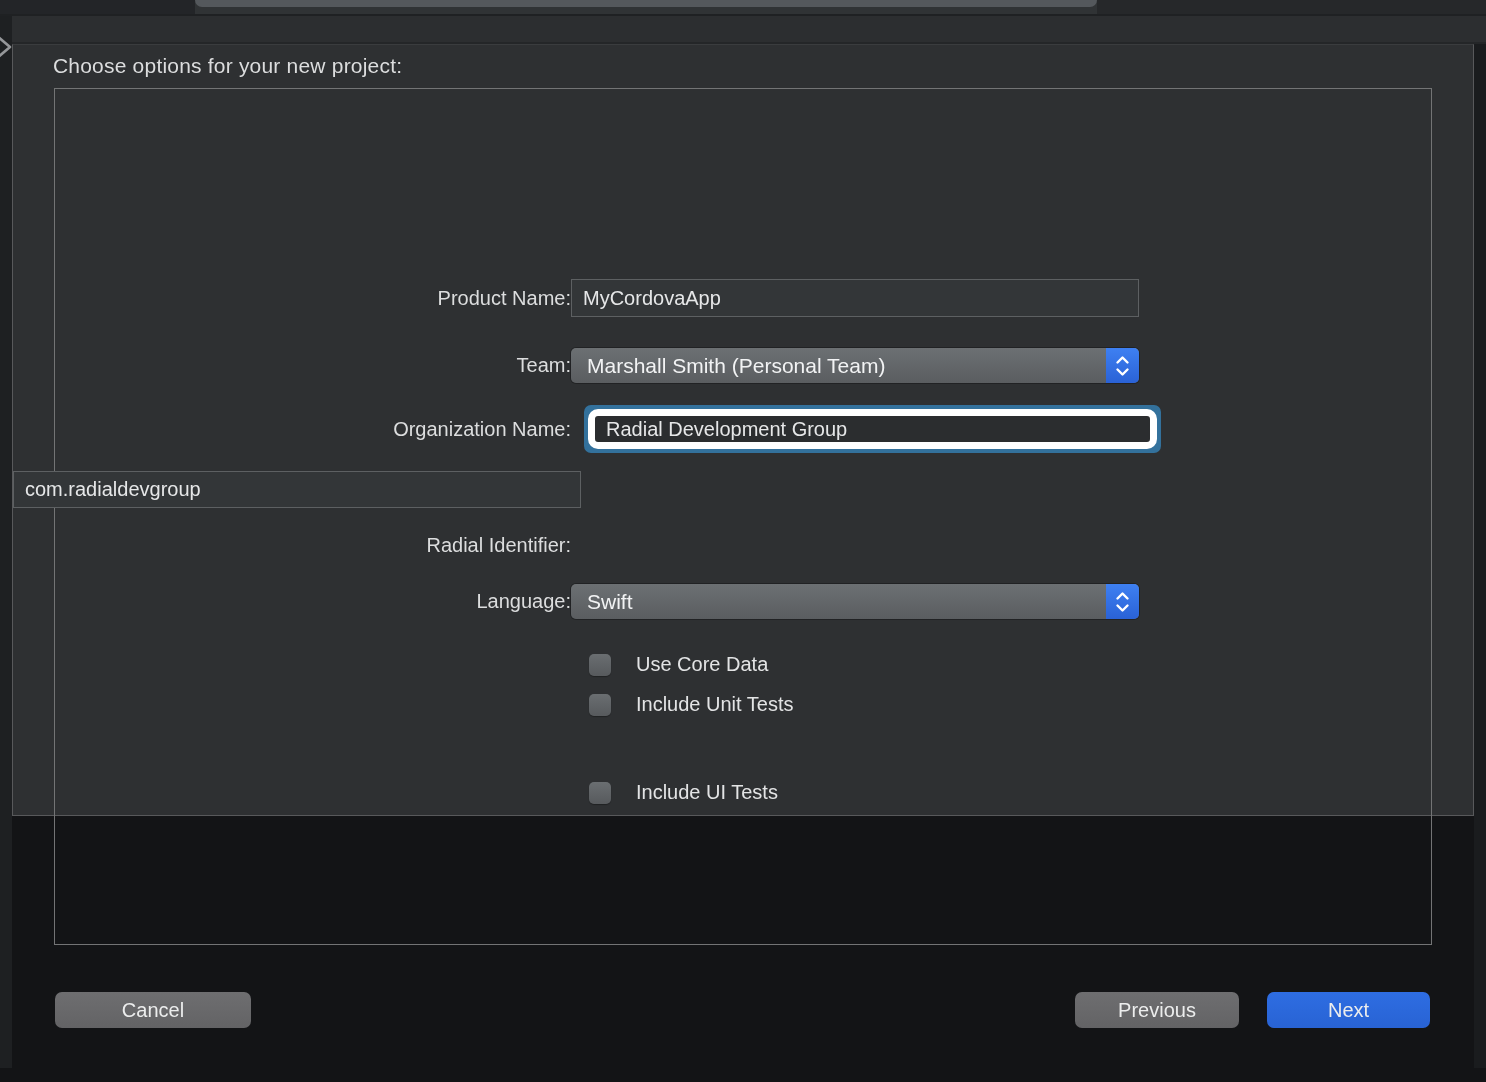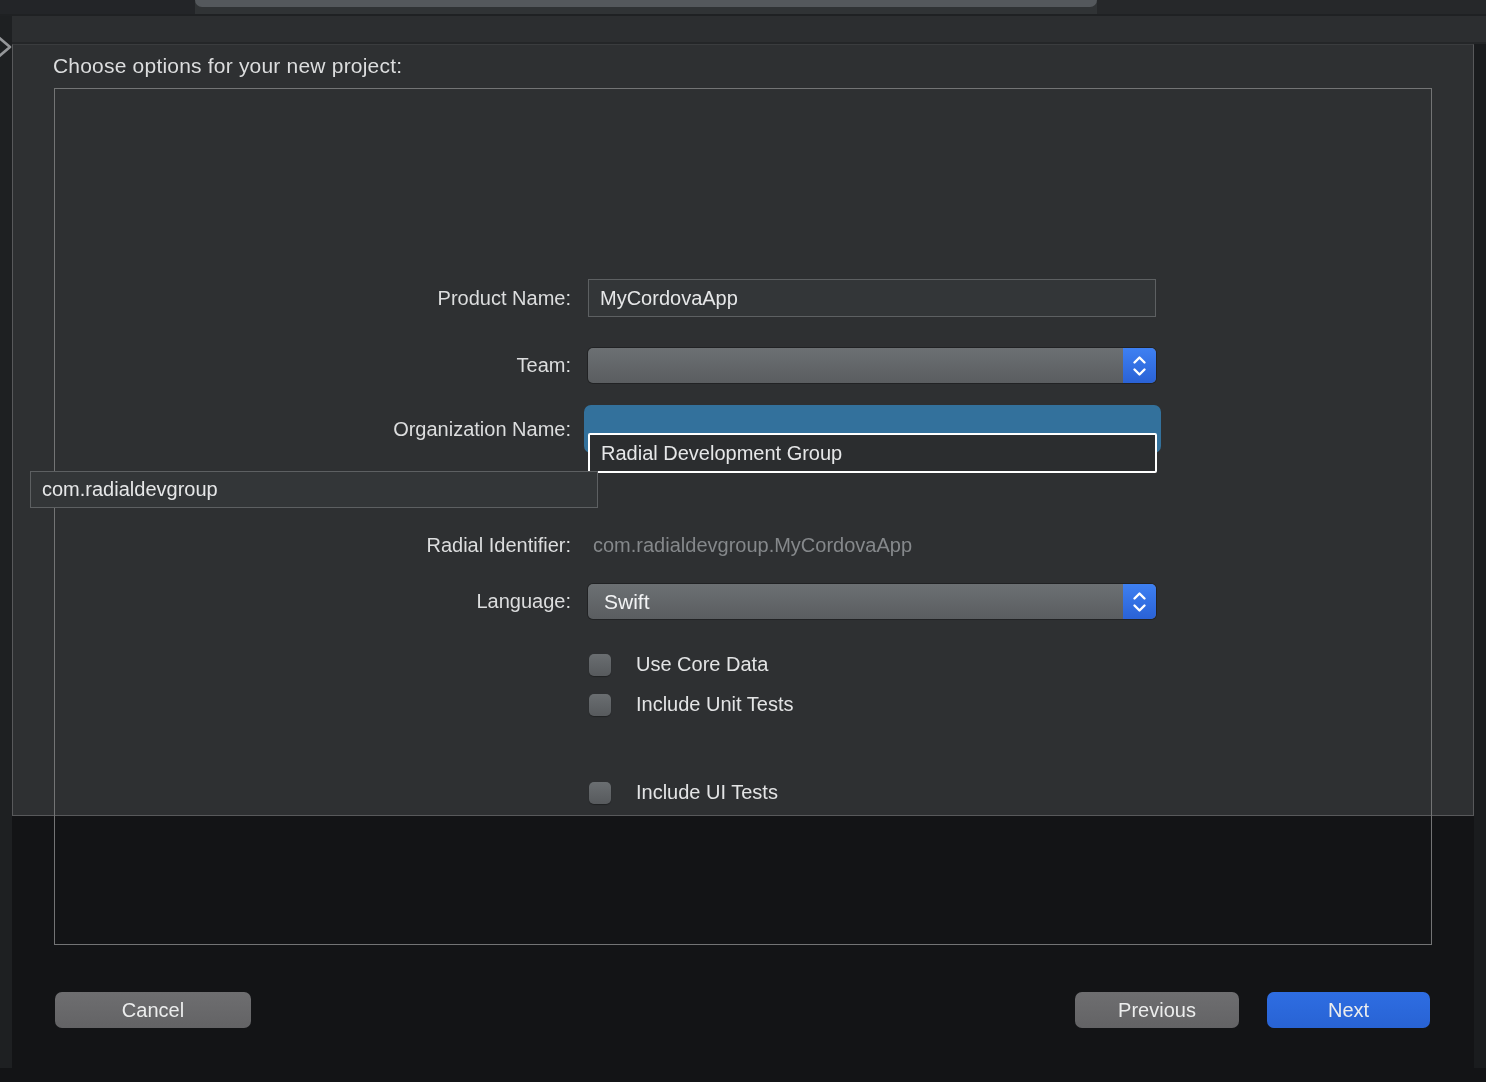--- a/index.html
+++ b/index.html
@@ -45,21 +45,21 @@
     border: 1px solid #737475;
   }
 
   
   .row { position: absolute; left: 0; width: 1462px; display: flex; }
   .row-label {
     width: 558px; height: 100%;
     display: flex; align-items: center; justify-content: flex-end;
     color: #dcddde; font-size: 20px; white-space: pre;
   }
-  .row-field { margin-left: 17px; position: relative; }
+  .row-field { position: relative; }
 
   .text-field {
     box-sizing: border-box;
     width: 568px; height: 38px;
     background: #333638;
     border: 1px solid #5d6062;
     color: #e6e7e8;
     font-family: inherit; font-size: 20px;
     padding: 0 11px;
     outline: none;
@@ -69,23 +69,22 @@
     box-sizing: border-box;
     width: 577px; height: 48px;
     margin-left: 13px;
     background: #33719c;
     border-radius: 7px;
     padding: 4px;
   }
   .focus-ring .text-field {
     width: 569px; height: 40px;
     background: #2b2d2f;
-    border: 2px solid #ffffff;
-    border-radius: 2px;
-    margin-top: 24px;
+    border: 7px solid #ffffff;
+    border-radius: 10px;
   }
 
   .static-value {
     margin-left: 22px;
     display: flex; align-items: center;
     color: #85888b; font-size: 20px;
   }
 
   .popup {
     box-sizing: border-box;
@@ -159,20 +158,21 @@
     <div class="row-label">Product Name:</div>
     <div class="row-field">
       <input class="text-field" type="text" value="MyCordovaApp" style="">
     </div>
   </div>
 
   <div class="row" style="top:303px; height:35px;">
     <div class="row-label">Team:</div>
     <div class="row-field">
       <div class="popup">
+        <span class="popup-text">Marshall Smith (Personal Team)</span>
         <span class="popup-cap">
           <svg width="15" height="24" viewBox="0 0 15 24">
             <path d="M2.5 8.5 L7.5 3.5 L12.5 8.5" fill="none" stroke="#ffffff" stroke-width="2.4" stroke-linecap="round" stroke-linejoin="round"></path>
             <path d="M2.5 15.5 L7.5 20.5 L12.5 15.5" fill="none" stroke="#ffffff" stroke-width="2.4" stroke-linecap="round" stroke-linejoin="round"></path>
           </svg>
         </span>
       </div>
     </div>
   </div>
 
@@ -184,21 +184,20 @@
   </div>
 
   <div class="row" style="top:426px; height:37px;">
     <div class="row-field">
       <input class="text-field" type="text" style="height: 37px;" value="com.radialdevgroup">
     </div>
   </div>
 
   <div class="row" style="top:485px; height:30px;">
     <div class="row-label">Radial Identifier:</div>
-    <div class="static-value">com.radialdevgroup.MyCordovaApp</div>
   </div>
 
   <div class="row" style="top:539px; height:35px;">
     <div class="row-label">Language:</div>
     <div class="row-field">
       <div class="popup">
         <span class="popup-text">Swift</span>
         <span class="popup-cap">
           <svg width="15" height="24" viewBox="0 0 15 24">
             <path d="M2.5 8.5 L7.5 3.5 L12.5 8.5" fill="none" stroke="#ffffff" stroke-width="2.4" stroke-linecap="round" stroke-linejoin="round"></path>

